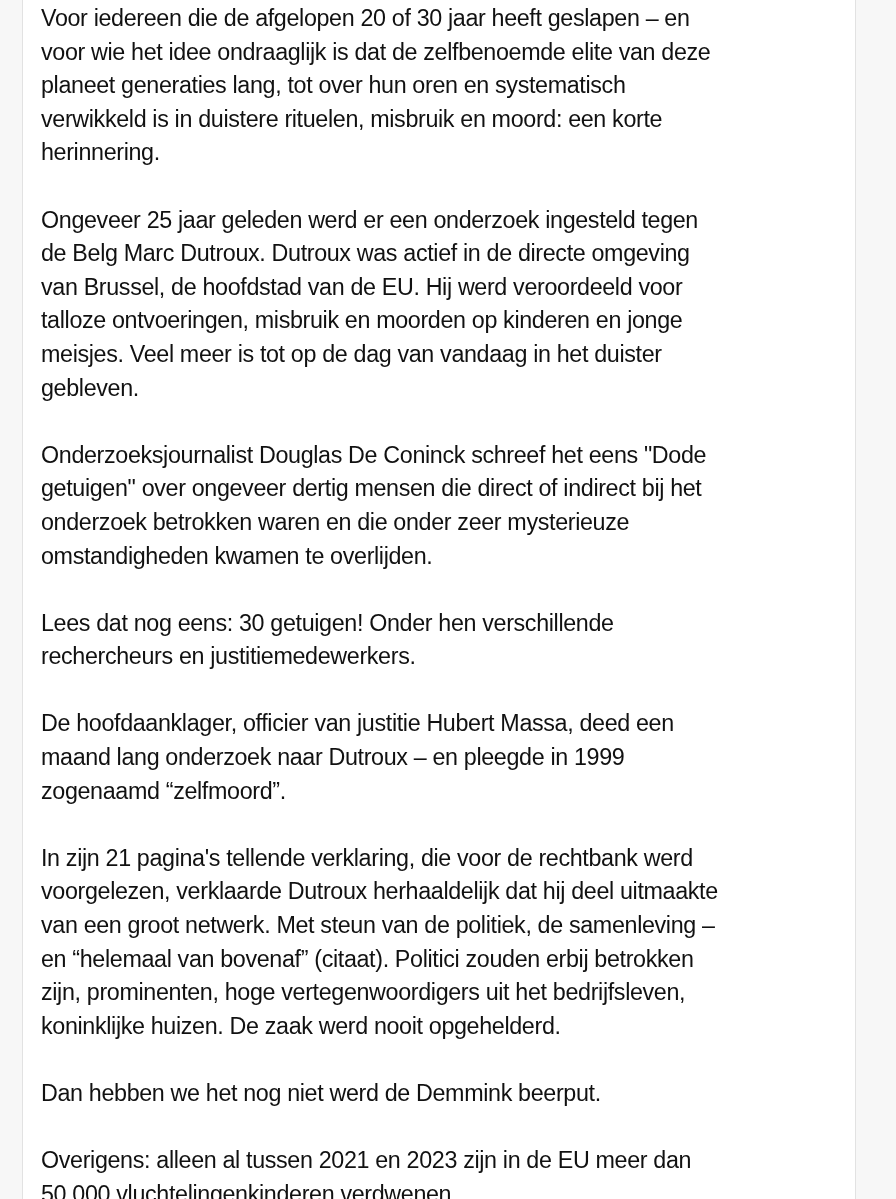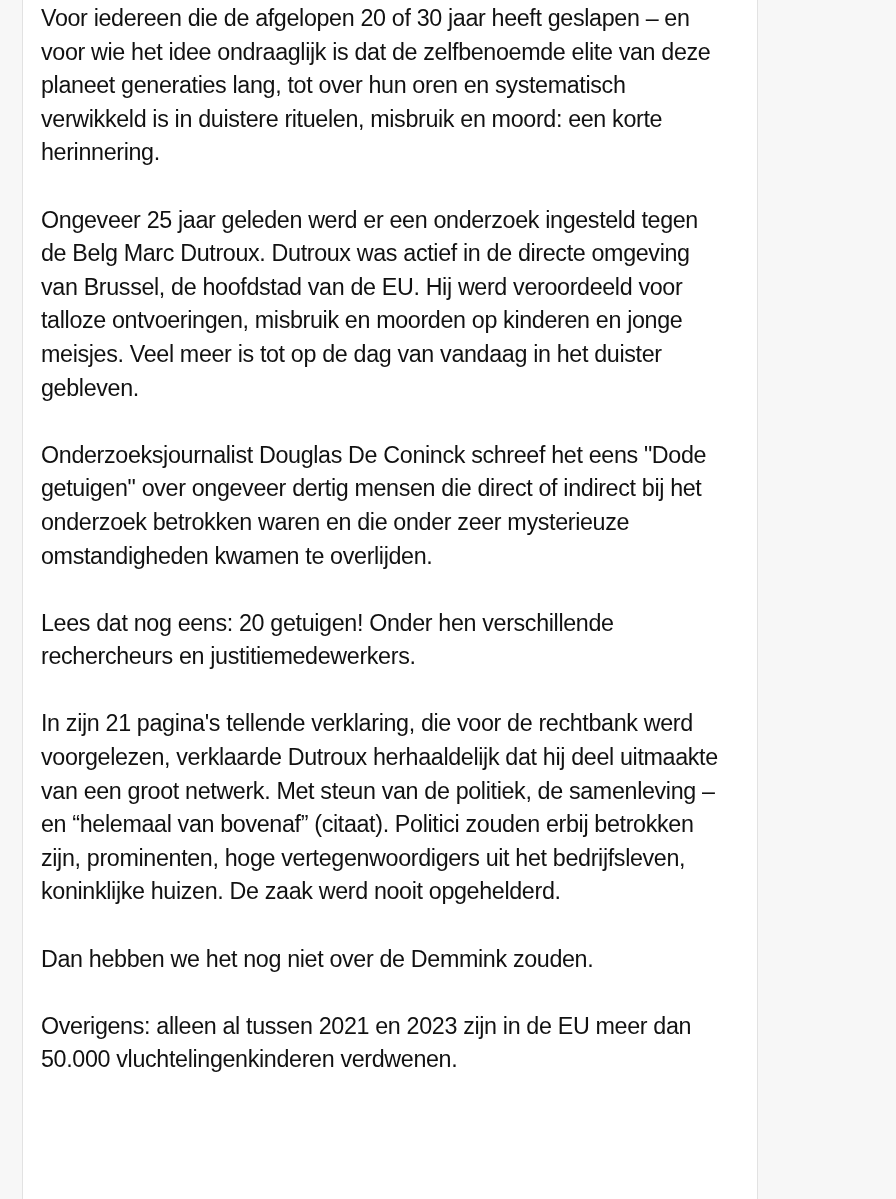--- a/index.html
+++ b/index.html
@@ -10,21 +10,21 @@
     body {
       width: 896px;
       height: 1199px;
       overflow: hidden;
       position: relative;
     }
     .page {
       position: absolute;
       left: 22px;
       top: 0;
-      width: 736px;
+      width: 834px;
       height: 1199px;
       background: #ffffff;
       border-left: 1px solid #e2e2e2;
       border-right: 1px solid #e2e2e2;
       box-sizing: border-box;
     }
     .content {
       position: absolute;
       left: 18px;
       top: 2px;
@@ -53,26 +53,29 @@
     <p class="para">Ongeveer 25 jaar geleden werd er een onderzoek ingesteld tegen
 de Belg Marc Dutroux. Dutroux was actief in de directe omgeving
 van Brussel, de hoofdstad van de EU. Hij werd veroordeeld voor
 talloze ontvoeringen, misbruik en moorden op kinderen en jonge
 meisjes. Veel meer is tot op de dag van vandaag in het duister
 gebleven.</p>
     <p class="para">Onderzoeksjournalist Douglas De Coninck schreef het eens "Dode
 getuigen" over ongeveer dertig mensen die direct of indirect bij het
 onderzoek betrokken waren en die onder zeer mysterieuze
 omstandigheden kwamen te overlijden.</p>
-    <p class="para">Lees dat nog eens: 20 getuigen! Onder hen verschillende
+    <p class="para">Lees dat nog eens: 30 getuigen! Onder hen verschillende
 rechercheurs en justitiemedewerkers.</p>
+    <p class="para">De hoofdaanklager, officier van justitie Hubert Massa, deed een
+maand lang onderzoek naar Dutroux – en pleegde in 1999
+zogenaamd “zelfmoord”.</p>
     <p class="para">In zijn 21 pagina's tellende verklaring, die voor de rechtbank werd
 voorgelezen, verklaarde Dutroux herhaaldelijk dat hij deel uitmaakte
 van een groot netwerk. Met steun van de politiek, de samenleving –
 en “helemaal van bovenaf” (citaat). Politici zouden erbij betrokken
 zijn, prominenten, hoge vertegenwoordigers uit het bedrijfsleven,
 koninklijke huizen. De zaak werd nooit opgehelderd.</p>
-    <p class="para">Dan hebben we het nog niet over de Demmink zouden.</p>
+    <p class="para">Dan hebben we het nog niet werd de Demmink beerput.</p>
     <p class="para">Overigens: alleen al tussen 2021 en 2023 zijn in de EU meer dan
 50.000 vluchtelingenkinderen verdwenen.</p>
 
   </div>
 </div>
 
 </body></html>

